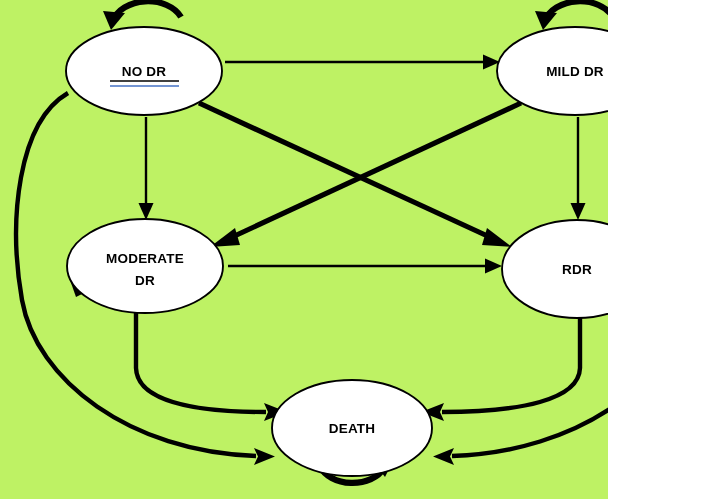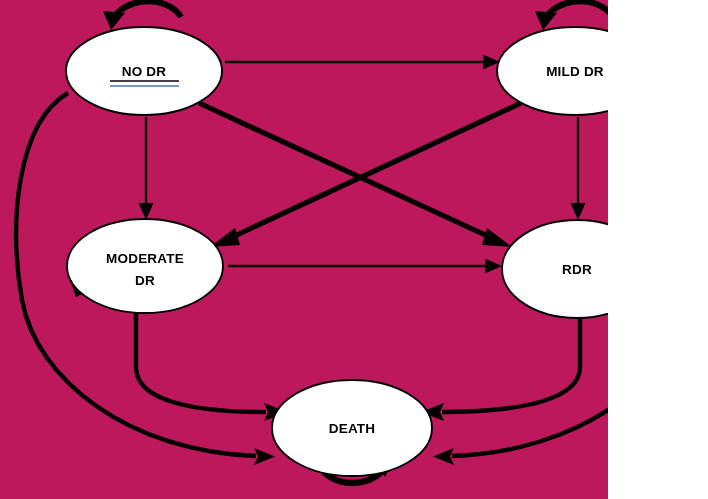--- a/index.html
+++ b/index.html
@@ -8,21 +8,21 @@
     padding: 0;
     background: #ffffff;
   }
   body {
     font-family: "Liberation Sans", sans-serif;
   }
   #diagram-canvas {
     position: relative;
     width: 608px;
     height: 499px;
-    background: #be185d;
+    background: #bef264;
     overflow: hidden;
   }
   #diagram-svg {
     position: absolute;
     top: 0;
     left: 0;
     width: 708px;
     height: 499px;
     display: block;
   }

